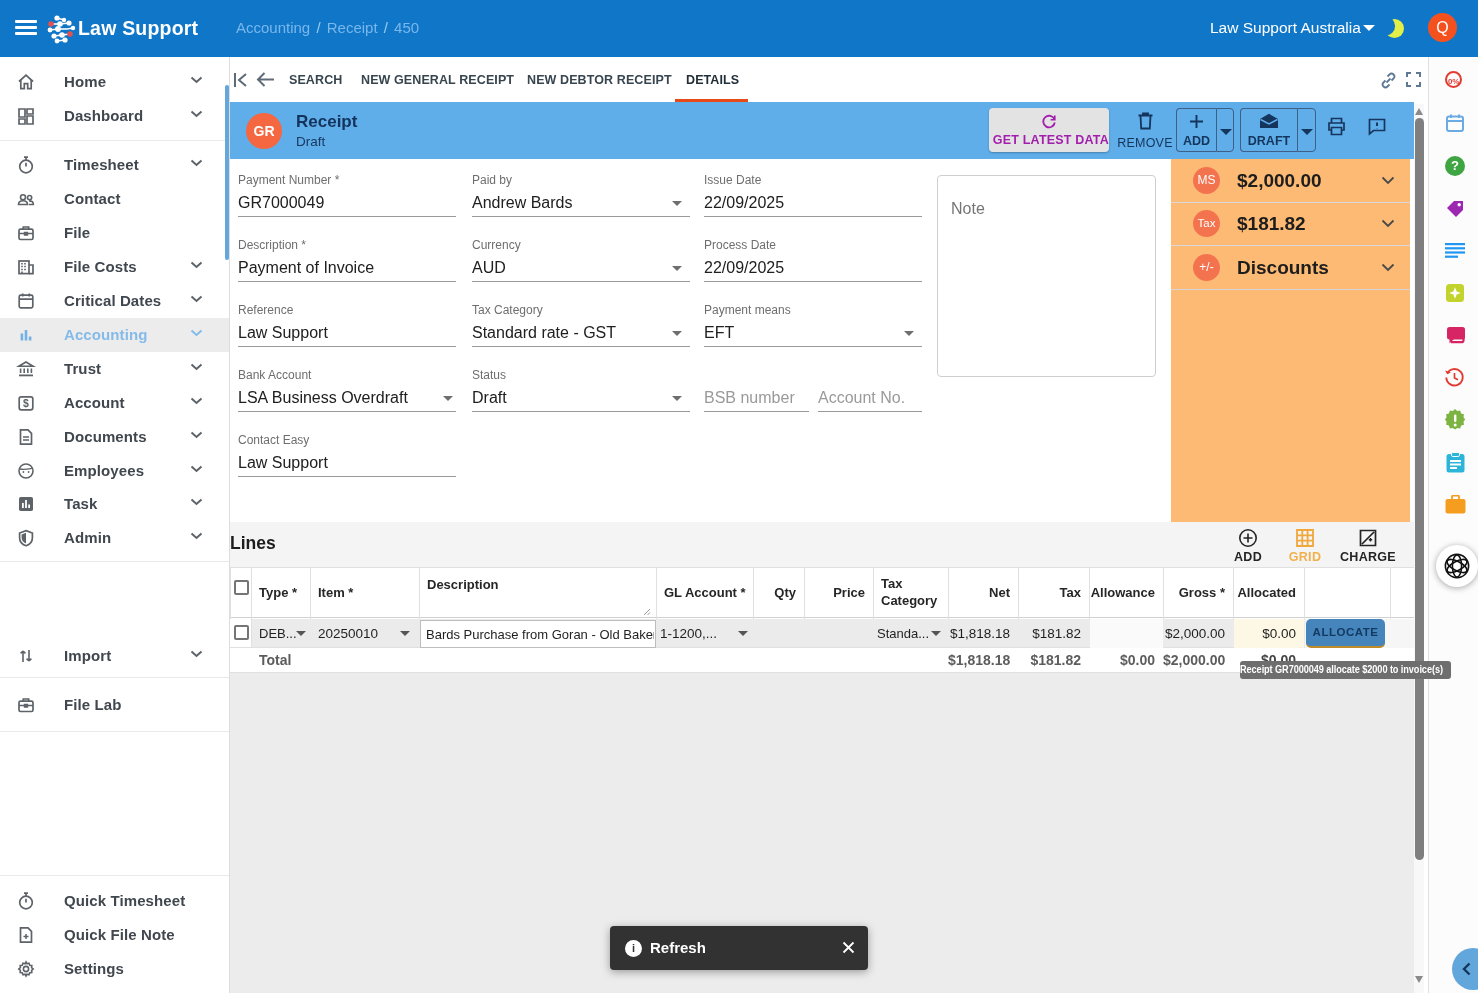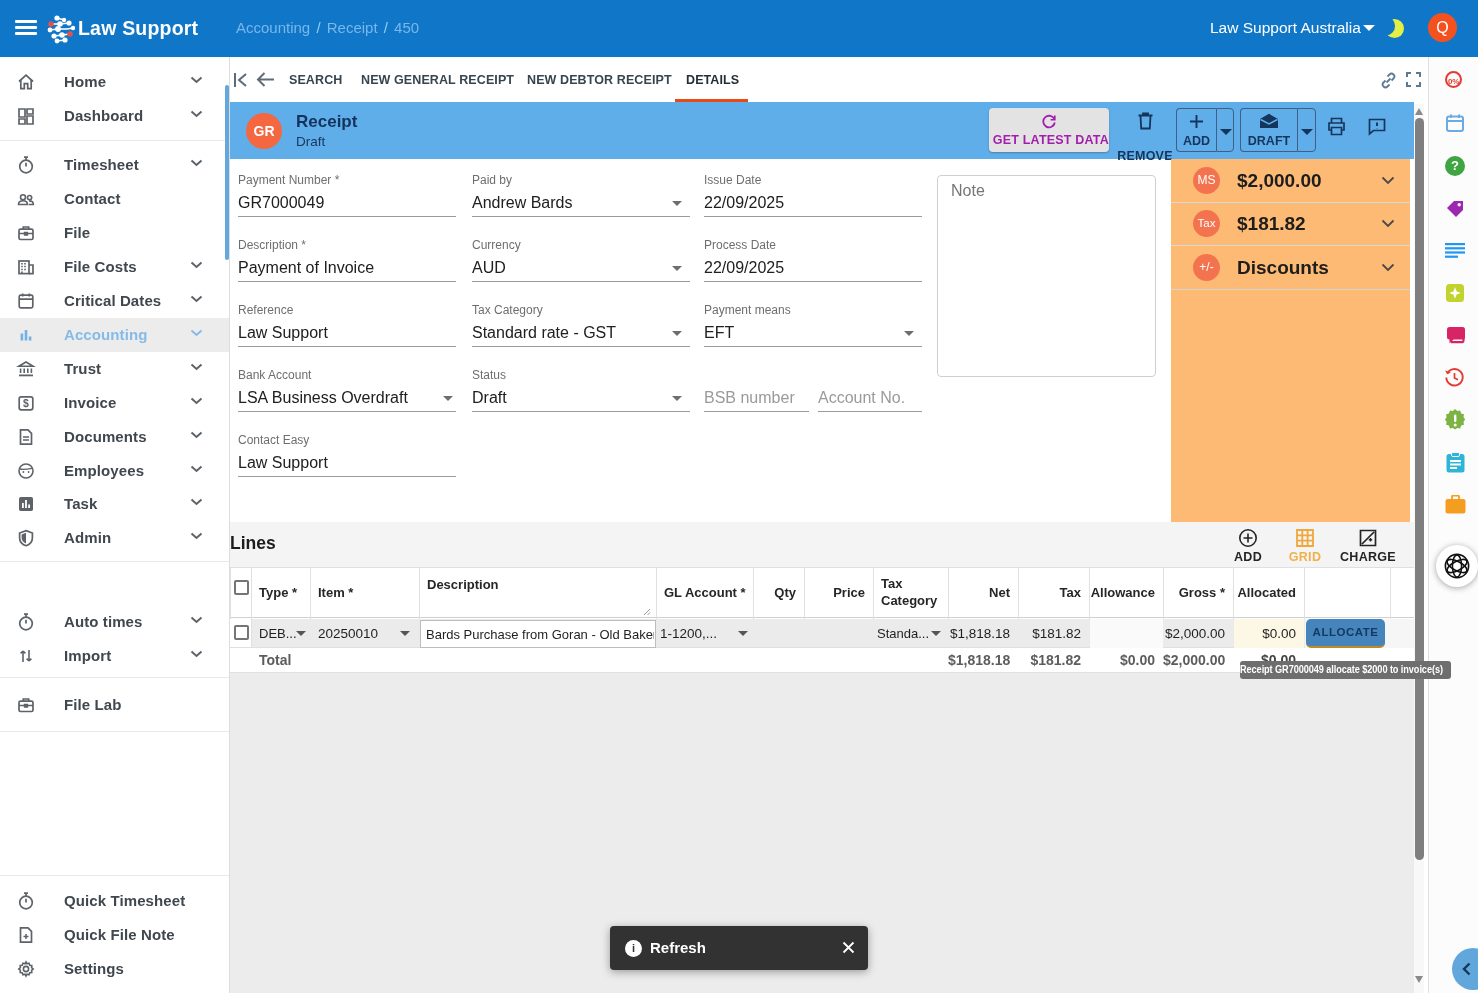--- a/index.html
+++ b/index.html
@@ -156,21 +156,21 @@
       <span class="txt">Trust</span>
       <svg class="ch" width="13" height="8" viewBox="0 0 13 8" fill="none" stroke="#5d6368" stroke-width="2">
         <path d="M1.5 1.5 L6.5 6 L11.5 1.5"></path>
       </svg>
     </div>
 <div class="mi" style="top:329px">
       <svg class="ic" width="20" height="20" viewBox="0 0 20 20" fill="none" stroke="#5d6368" stroke-width="1.7">
         <rect x="3.2" y="3.8" width="13.6" height="13" rx="2"></rect>
         <text x="10" y="13.8" font-size="10.5" font-weight="bold" fill="#5d6368" stroke="none" text-anchor="middle" font-family="Liberation Sans">$</text>
       </svg>
-      <span class="txt">Invoice</span>
+      <span class="txt">Account</span>
       <svg class="ch" width="13" height="8" viewBox="0 0 13 8" fill="none" stroke="#5d6368" stroke-width="2">
         <path d="M1.5 1.5 L6.5 6 L11.5 1.5"></path>
       </svg>
     </div>
 <div class="mi" style="top:363px">
       <svg class="ic" width="20" height="20" viewBox="0 0 20 20" fill="none" stroke="#5d6368" stroke-width="1.7">
         <path d="M4.5 2.8 H12 L15.5 6.3 V17.2 H4.5 Z"></path>
         <path d="M7 10 h6 M7 13 h6" stroke-width="1.5"></path>
       </svg>
       <span class="txt">Documents</span>
@@ -206,30 +206,20 @@
       <svg class="ic" width="20" height="20" viewBox="0 0 20 20" fill="none" stroke="#5d6368" stroke-width="1.7">
         <path d="M10 2.6 L16.4 5 V9.8 C16.4 13.7 13.8 16.6 10 17.8 C6.2 16.6 3.6 13.7 3.6 9.8 V5 Z"></path>
         <path d="M10 4.8 V15.6 C7.4 14.6 5.6 12.5 5.6 9.8 V6.4 Z" fill="#5d6368" stroke="none"></path>
       </svg>
       <span class="txt">Admin</span>
       <svg class="ch" width="13" height="8" viewBox="0 0 13 8" fill="none" stroke="#5d6368" stroke-width="2">
         <path d="M1.5 1.5 L6.5 6 L11.5 1.5"></path>
       </svg>
     </div>
 <div class="sdiv" style="top:504px"></div>
-<div class="mi" style="top:548px">
-      <svg class="ic" width="20" height="20" viewBox="0 0 20 20" fill="none" stroke="#5d6368" stroke-width="1.7">
-        <circle cx="10" cy="11.5" r="6.3"></circle>
-        <path d="M8 2.2 h4 M10 2.4 V5 M10 11.5 V7.8"></path>
-      </svg>
-      <span class="txt">Auto times</span>
-      <svg class="ch" width="13" height="8" viewBox="0 0 13 8" fill="none" stroke="#5d6368" stroke-width="2">
-        <path d="M1.5 1.5 L6.5 6 L11.5 1.5"></path>
-      </svg>
-    </div>
 <div class="mi" style="top:582px">
       <svg class="ic" width="20" height="20" viewBox="0 0 20 20" fill="none" stroke="#5d6368" stroke-width="1.6">
         <path d="M7 16 V5 M7 5 L4.6 7.4 M7 5 L9.4 7.4"></path>
         <path d="M13 4 V15 M13 15 L10.6 12.6 M13 15 L15.4 12.6"></path>
       </svg>
       <span class="txt">Import</span>
       <svg class="ch" width="13" height="8" viewBox="0 0 13 8" fill="none" stroke="#5d6368" stroke-width="2">
         <path d="M1.5 1.5 L6.5 6 L11.5 1.5"></path>
       </svg>
     </div>
@@ -295,21 +285,21 @@
     <svg class="abs" style="left:52px;top:5px" width="16" height="16" viewBox="0 0 16 16" fill="none" stroke="#a21fad" stroke-width="1.8">
           <path d="M13.5 6.5 A5.8 5.8 0 1 0 13.8 9.5"></path>
           <path d="M13.8 2.5 V6.7 H9.6" stroke-width="1.6" fill="none"></path>
         </svg>
     <div class="abs" style="left:0;top:25px;width:120px;text-align:right;font-size:12.5px;font-weight:bold;color:#a21fad;letter-spacing:.2px">GET LATEST DATA</div>
   </div>
   <div class="abs" style="left:886px;top:6px;width:58px;height:44px;text-align:center">
     <svg style="margin-top:4px" width="17" height="18" viewBox="0 0 17 18" fill="none" stroke="#14355c" stroke-width="1.8">
           <path d="M1.5 3.5 H15.5 M6 3.5 V1.5 H11 V3.5 M3.5 3.5 L4.2 16.5 H12.8 L13.5 3.5"></path>
         </svg>
-    <div style="font-size:12.5px;font-weight:bold;color:#14355c;letter-spacing:.2px;margin-top:15px">REMOVE</div>
+    <div style="font-size:12.5px;font-weight:normal;color:#14355c;letter-spacing:.2px;margin-top:2px">REMOVE</div>
   </div>
   <div class="abs" style="left:946px;top:6px;width:40px;height:44px;border:1px solid #3f5f87;border-right:none;border-radius:4px 0 0 4px;text-align:center">
     <svg style="margin-top:5px" width="15" height="15" viewBox="0 0 15 15" stroke="#14355c" stroke-width="1.9">
           <path d="M7.5 1 V14 M1 7.5 H14"></path>
         </svg>
     <div style="font-size:12.5px;font-weight:bold;color:#14355c;margin-top:1px">ADD</div>
   </div>
   <div class="abs" style="left:986px;top:6px;width:18px;height:44px;border:1px solid #3f5f87;border-radius:0 4px 4px 0">
     <div class="abs" style="left:3px;top:20px;width:0;height:0;border-left:6px solid transparent;border-right:6px solid transparent;border-top:6px solid #14355c"></div>
   </div>
@@ -372,21 +362,21 @@
     <div class="dar" style="left:442px;top:339px"></div>
     <div class="ul" style="left:242px;top:354px;width:218px"></div>
 <div class="val" style="left:474px;top:332px;color:#9a9a9a">BSB number</div>
     <div class="ul" style="left:474px;top:354px;width:105px"></div>
 <div class="val" style="left:588px;top:332px;color:#9a9a9a">Account No.</div>
     <div class="ul" style="left:588px;top:354px;width:104px"></div>
 <div class="lbl" style="left:8px;top:376px">Contact Easy</div>
     <div class="val" style="left:8px;top:397px">Law Support</div>
     <div class="ul" style="left:8px;top:419px;width:218px"></div>
 <div class="abs" style="left:707px;top:118px;width:219px;height:202px;border:1px solid #cfcfcf;border-radius:4px">
-      <div style="margin:6px 0 0 13px;font-size:16px;color:#757575">Note</div>
+      <div style="margin:24px 0 0 13px;font-size:16px;color:#757575">Note</div>
     </div>
 
 <div class="abs" style="left:941px;top:102px;width:239px;height:363px;background:#fdba74">
   <div class="abs" style="left:0;top:43px;width:239px;height:1px;background:#d8d8d8"></div>
   <div class="abs" style="left:0;top:86px;width:239px;height:1px;background:#d8d8d8"></div>
   <div class="abs" style="left:0;top:130px;width:239px;height:1px;background:#d4d4d4"></div>
   <div class="abs" style="left:22px;top:8px;width:27px;height:27px;border-radius:50%;background:#f4734f;color:#fff;font-size:12px;text-align:center;line-height:27px">MS</div>
   <div class="abs" style="left:66px;top:11px;font-size:19px;font-weight:bold;color:#1d1d1d">$2,000.00</div>
   <svg class="abs" style="left:210px;top:17px" width="14" height="9" viewBox="0 0 14 9" fill="none" stroke="#4a4a4a" stroke-width="1.8">
         <path d="M1.5 1.5 L7 7 L12.5 1.5"></path>

